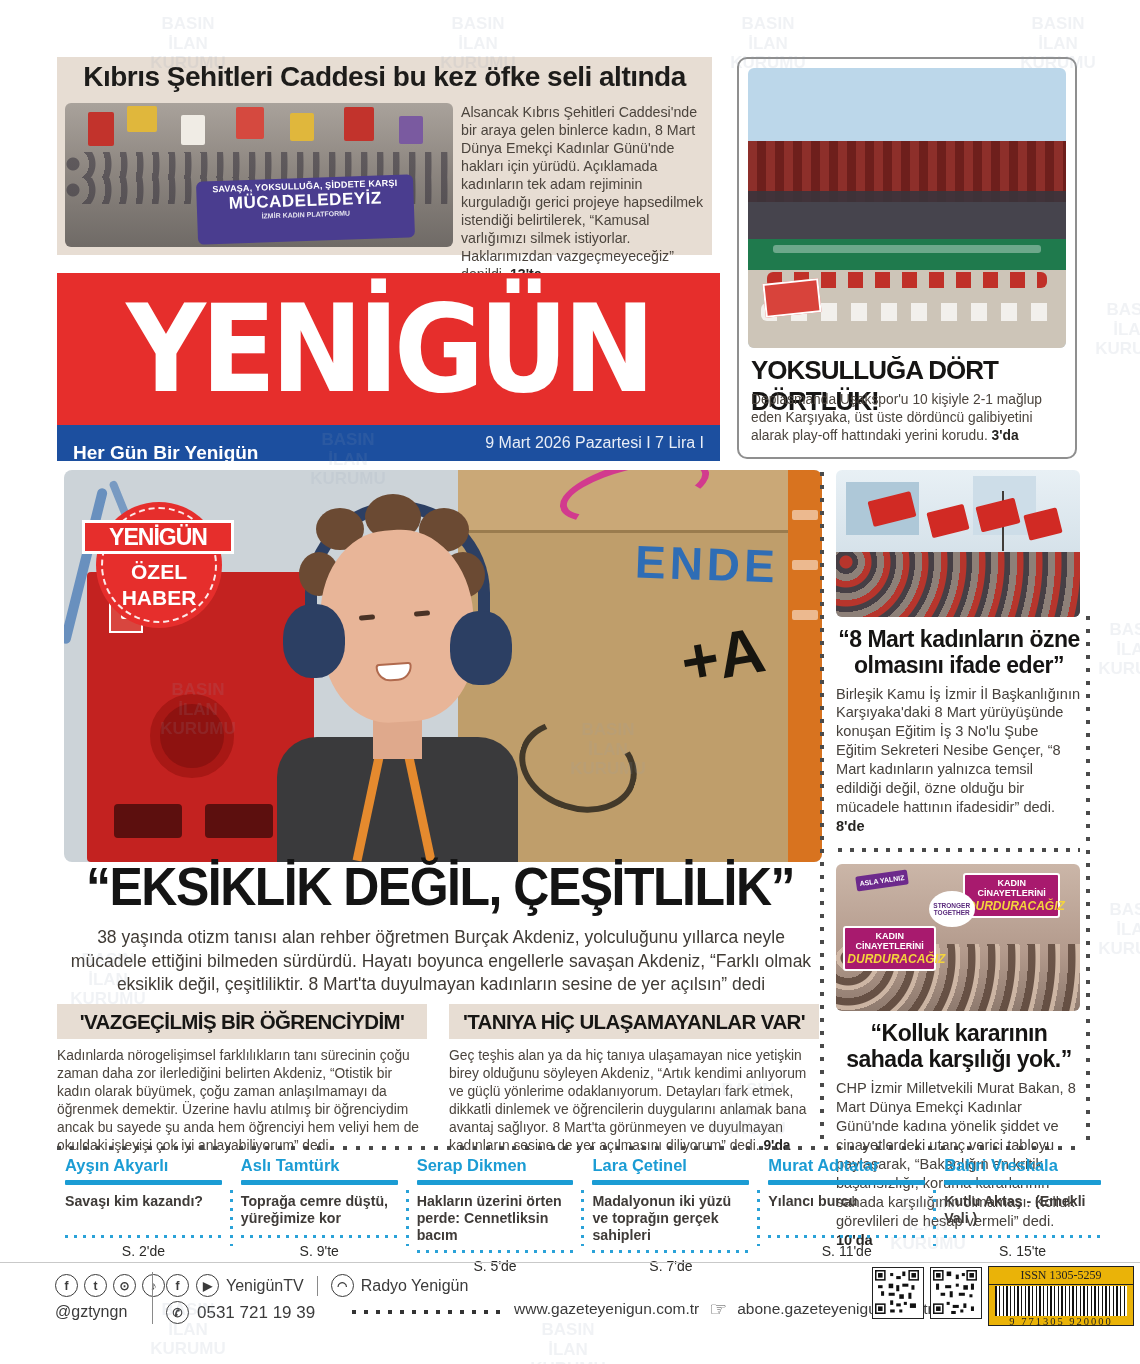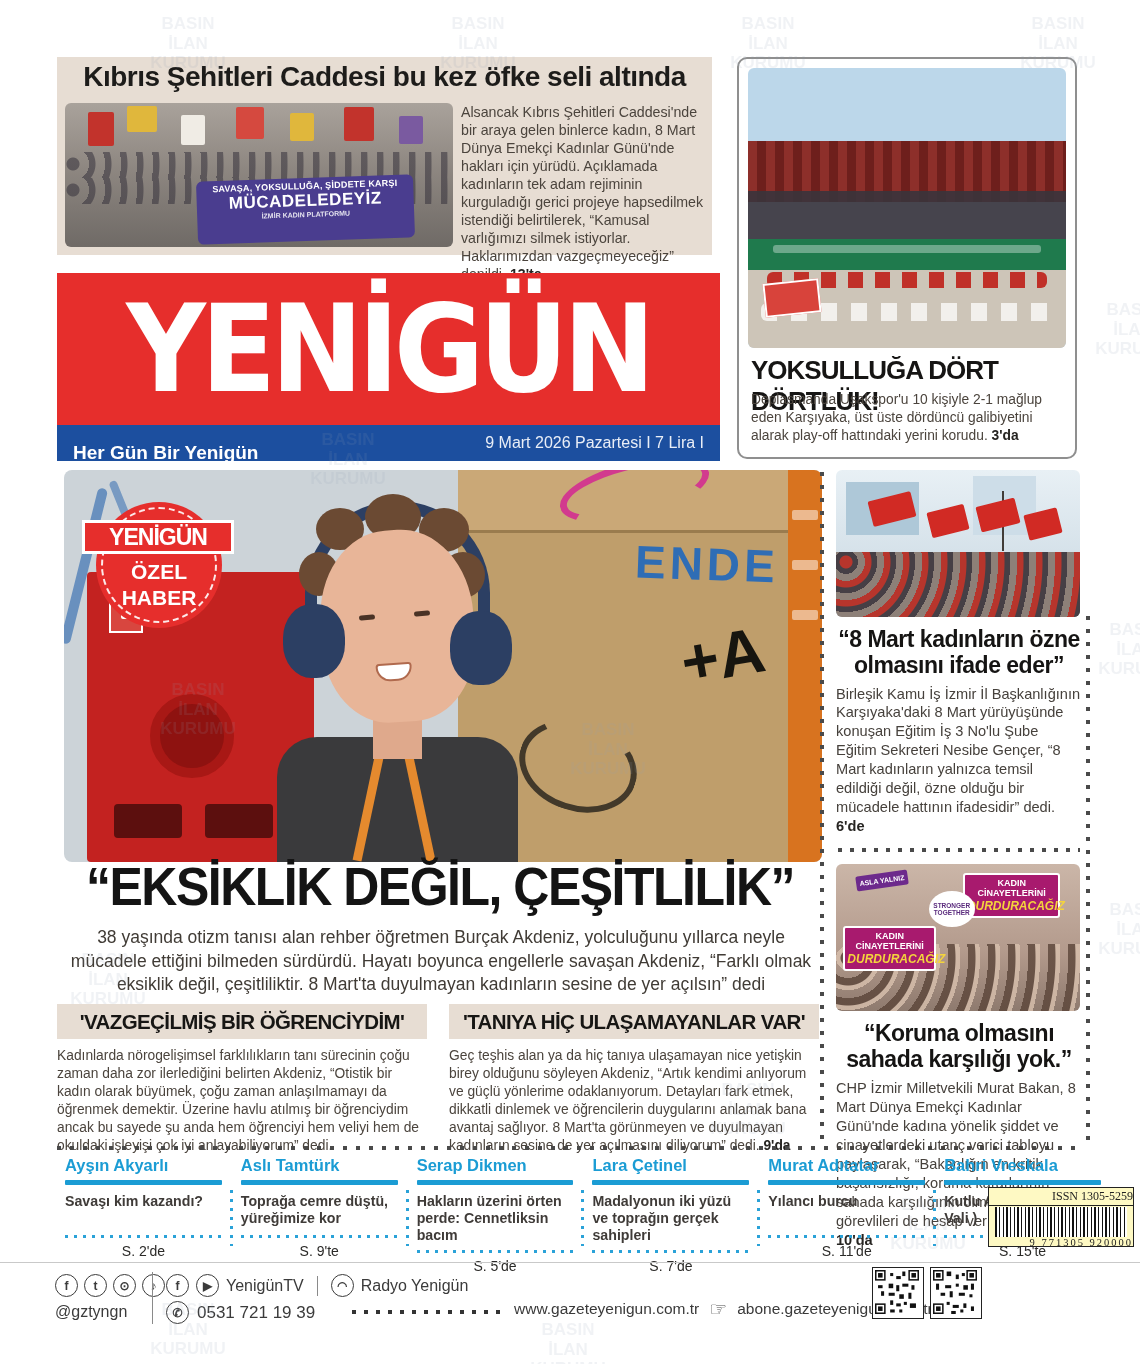--- a/index.html
+++ b/index.html
@@ -179,22 +179,22 @@
   #f-media .vline { width:1px; height:20px; background:#8a8a8a; margin:0 6px; }
   #f-phone { position:absolute; left:166px; top:1301px; display:flex; gap:8px; align-items:center;
              font-size:17px; color:#3b3b3b; }
   #f-dots { position:absolute; left:352px; top:1310px; width:152px; height:4px;
             background:repeating-linear-gradient(90deg,#333 0 4px,transparent 4px 12px); }
   #f-web { position:absolute; left:514px; top:1297px; display:flex; gap:10px; align-items:center;
            font-size:15.5px; color:#3a3a3a; }
   .hand { font-size:20px; color:#4a4a4a; }
   .qr { position:absolute; top:1267px; width:52px; height:52px; border:1.5px solid #222; background:#fff; padding:2px; }
   #qr1 { left:872px; } #qr2 { left:930px; }
-  #barcode { position:absolute; left:988px; top:1187px; width:146px; height:60px; border:1.5px solid #222;
-             background:#fef9c3; text-align:right; }
+  #barcode { position:absolute; left:988px; top:1266px; width:146px; height:60px; border:1.5px solid #222;
+             background:#eab308; text-align:center; }
   #barcode .issn { font-family:"Liberation Serif", serif; font-size:12px; color:#222; border-bottom:1px solid #222; padding:1px 0; }
   #barcode .bars { height:30px; margin:1px 6px 0;
       background:repeating-linear-gradient(90deg,#111 0 2px,#fff 2px 4px,#111 4px 5px,#fff 5px 8px,#111 8px 9px,#fff 9px 11px); }
   #barcode .num { font-family:"Liberation Serif", serif; font-size:10.5px; letter-spacing:2px; color:#222; }
 </style>
 </head>
 <body>
 
 <div id="page">
 
@@ -332,37 +332,37 @@
       <div class="bld" style="left:4%;top:8%;width:30%;height:36%;"></div>
       <div class="bld" style="left:56%;top:4%;width:26%;height:40%;background:#cddde8;"></div>
       <div class="pole" style="left:68%;top:14%;"></div>
       <div class="rflag" style="left:14%;top:18%;"></div>
       <div class="rflag" style="left:38%;top:26%;width:38px;"></div>
       <div class="rflag" style="left:58%;top:22%;width:40px;"></div>
       <div class="rflag" style="left:78%;top:28%;width:34px;"></div>
       <div class="crowdA"></div>
     </div>
     <h3 class="sb-hl">“8 Mart kadınların özne olmasını ifade eder”</h3>
-    <p class="sb-body"><span>Birleşik Kamu İş İzmir İl Başkanlığının Karşıyaka'daki 8 Mart yürüyüşünde konuşan Eğitim İş 3 No'lu Şube Eğitim Sekreteri Nesibe Gençer, “8 Mart kadınların yalnızca temsil edildiği değil, özne olduğu bir mücadele hattının ifadesidir” dedi.</span> <span class="pref">6'de</span></p>
+    <p class="sb-body"><span>Birleşik Kamu İş İzmir İl Başkanlığının Karşıyaka'daki 8 Mart yürüyüşünde konuşan Eğitim İş 3 No'lu Şube Eğitim Sekreteri Nesibe Gençer, “8 Mart kadınların yalnızca temsil edildiği değil, özne olduğu bir mücadele hattının ifadesidir” dedi.</span> <span class="pref">8'de</span></p>
     <div class="sb-dots"></div>
 
     <div class="sb-photo" id="sb-photo2">
       <div class="heads2"></div>
       <div class="pflag" style="left:8%;top:6%;width:52px;">ASLA YALNIZ</div>
       <div class="msign" style="left:52%;top:6%;width:40%;">
         <div class="s1">KADIN CİNAYETLERİNİ</div>
         <div class="s2">DURDURACAĞIZ</div>
       </div>
       <div class="msign" style="left:3%;top:42%;width:38%;">
         <div class="s1">KADIN CİNAYETLERİNİ</div>
         <div class="s2">DURDURACAĞIZ</div>
       </div>
       <div class="bubble" style="left:38%;top:18%;width:46px;height:36px;">STRONGER TOGETHER</div>
     </div>
-    <h3 class="sb-hl">“Koruma olmasını sahada karşılığı yok.”</h3>
+    <h3 class="sb-hl">“Kolluk kararının sahada karşılığı yok.”</h3>
     <p class="sb-body"><span>CHP İzmir Milletvekili Murat Bakan, 8 Mart Dünya Emekçi Kadınlar Günü'nde kadına yönelik şiddet ve cinayetlerdeki utanç verici tabloyu paylaşarak, “Bakanlığın en kritik başarısızlığı, koruma kararlarının sahada karşılığının olmaması. Kolluk görevlileri de hesap vermeli” dedi.</span> <span class="pref">10'da</span></p>
   </aside>
 
   <div id="columnists">
     <div class="colnst">
       <div class="nm">Ayşın Akyarlı</div>
       <div class="bar"></div>
       <div class="tt">Savaşı kim kazandı?</div>
       <div class="bdots"></div>
       <div class="ref">S. 2'de</div>

